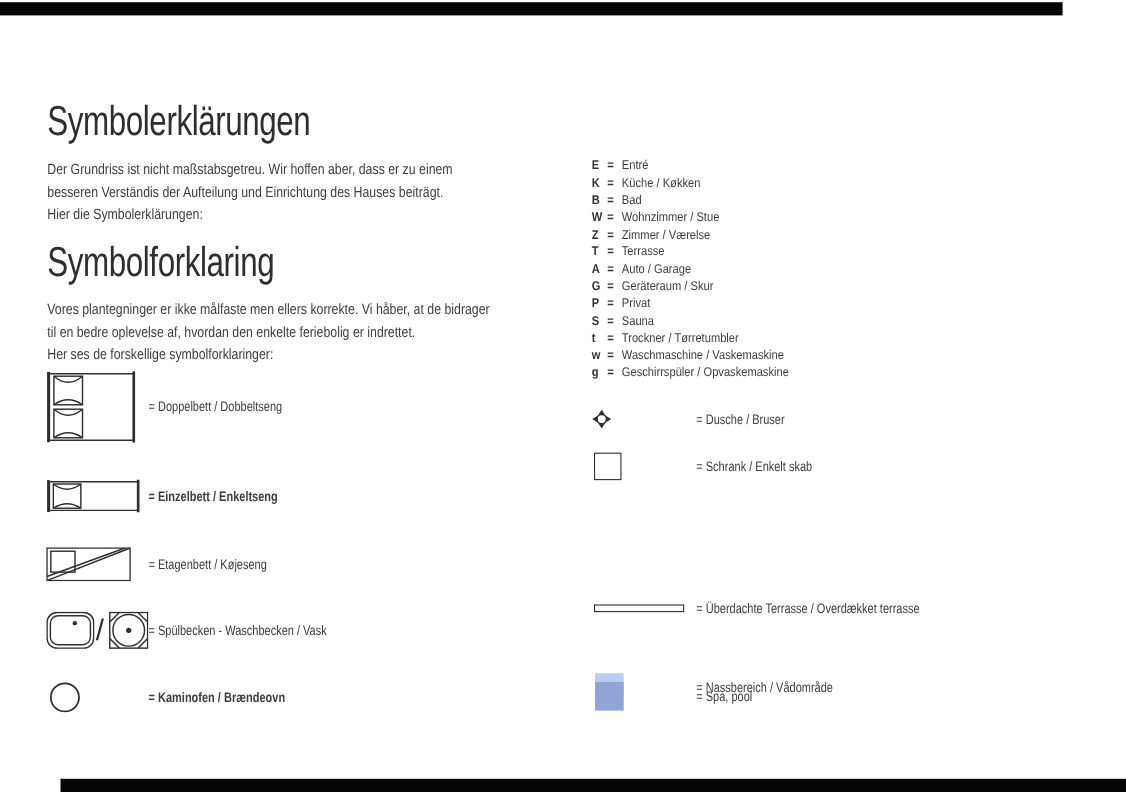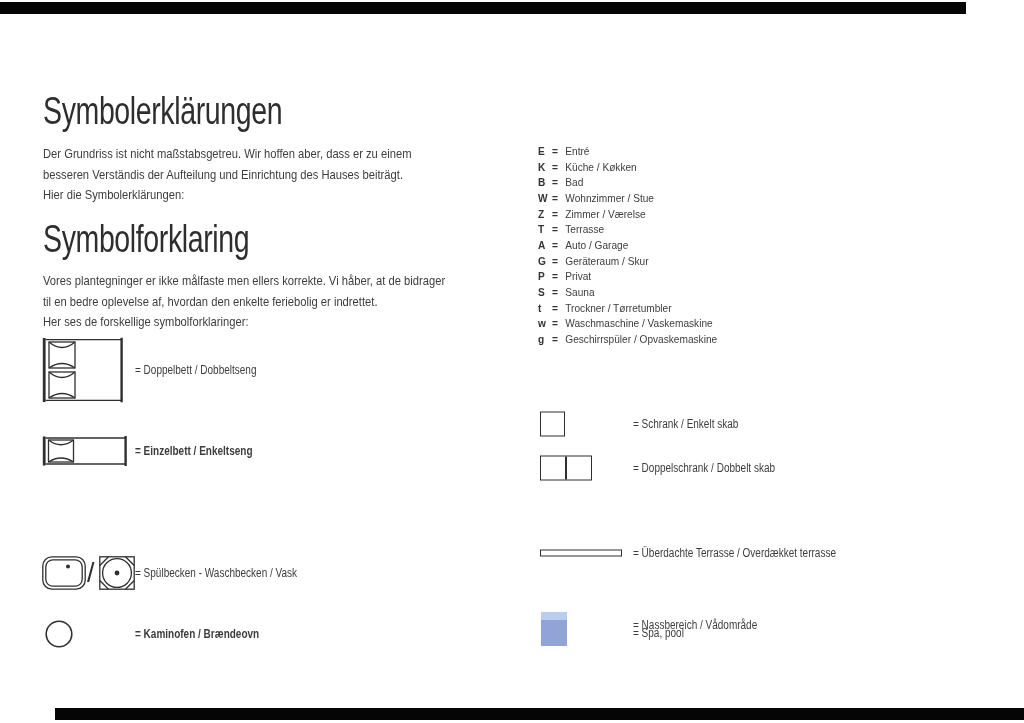--- a/index.html
+++ b/index.html
@@ -178,20 +178,33 @@
           <line x1="83.6" y1="0" x2="83.6" y2="30" stroke-width="2.4"></line>
           <rect x="6.5" y="4" width="25" height="22"></rect>
           <path d="M6.5,4 Q19,13.5 31.5,4"></path>
           <path d="M6.5,26 Q19,18 31.5,26"></path>
         </g>
       </svg>
     </span>
     <span class="lbl">= Einzelbett / Enkeltseng</span>
   </div>
 
+  <div class="row row-left" style="left:42px;top:497px;width:420px;height:31px;">
+    <span class="icon">
+      <svg class="sym" width="77" height="31" viewBox="0 0 77 31">
+        <g stroke="#2f2f2f" stroke-width="1.3" fill="none">
+          <rect x="0.7" y="0.7" width="75.6" height="29.6"></rect>
+          <rect x="4.2" y="3.6" width="22" height="19"></rect>
+          <line x1="0.7" y1="30.3" x2="76.3" y2="0.7"></line>
+          <line x1="0.7" y1="26.6" x2="71.6" y2="0.7"></line>
+        </g>
+      </svg>
+    </span>
+    <span class="lbl">= Etagenbett / Køjeseng</span>
+  </div>
 
   <div class="row row-left" style="left:42px;top:556px;width:420px;height:34px;">
     <span class="icon">
       <svg class="sym" width="44" height="34" viewBox="0 0 44 34">
         <g stroke="#2f2f2f" stroke-width="1.3" fill="none">
           <rect x="0.8" y="0.8" width="42.4" height="32.4" rx="9"></rect>
           <rect x="3.8" y="3.8" width="36.4" height="26.4" rx="7"></rect>
           <circle cx="26" cy="10.5" r="2" fill="#2f2f2f" stroke="none"></circle>
         </g>
       </svg>
@@ -215,36 +228,40 @@
 
   <div class="row row-left" style="left:45px;top:620px;width:420px;height:28px;font-weight:bold;">
     <span class="icon">
       <svg class="sym" width="28" height="28" viewBox="0 0 28 28">
         <circle cx="14" cy="14" r="12.8" stroke="#2f2f2f" stroke-width="1.6" fill="none"></circle>
       </svg>
     </span>
     <span class="lbl" style="left:90px;">= Kaminofen / Brændeovn</span>
   </div>
 
+  <div class="row row-right" style="left:538px;top:372px;width:420px;height:18px;">
+    <span class="icon">
+      <svg class="sym" width="18" height="18" viewBox="0 0 18 18">
+        <circle cx="9" cy="9" r="4.3" stroke="#2f2f2f" stroke-width="1.4" fill="none"></circle>
+        <path d="M9,0.4 L6.1,4.9 L11.9,4.9 Z" fill="#2f2f2f"></path>
+        <path d="M9,17.6 L6.1,13.1 L11.9,13.1 Z" fill="#2f2f2f"></path>
+        <path d="M0.4,9 L4.9,6.1 L4.9,11.9 Z" fill="#2f2f2f"></path>
+        <path d="M17.6,9 L13.1,6.1 L13.1,11.9 Z" fill="#2f2f2f"></path>
+      </svg>
+    </span>
+    <span class="lbl">= Dusche / Bruser</span>
+  </div>
 
   <div class="row row-right" style="left:538px;top:411px;width:420px;height:25px;text-decoration:underline;">
     <span class="icon" style="left:2px;">
       <div class="sq sq-single"></div>
     </span>
     <span class="lbl">= Schrank / Enkelt skab</span>
   </div>
 
-  <div class="row row-right" style="left:538px;top:455px;width:420px;height:25px;">
-    <span class="icon" style="left:2px;">
-      <div class="sq dbl-cab">
-          <div class="mid"></div>
-        </div>
-    </span>
-    <span class="lbl">= Doppelschrank / Dobbelt skab</span>
-  </div>
 
 
   <div class="row row-right" style="left:538px;top:548px;width:460px;height:9px;">
     <span class="icon" style="left:2px;">
       <div class="cov-terr"></div>
     </span>
     <span class="lbl">= Überdachte Terrasse / Overdækket terrasse</span>
   </div>
 
   <div class="row row-right" style="left:538px;top:612px;width:420px;height:26px;">

